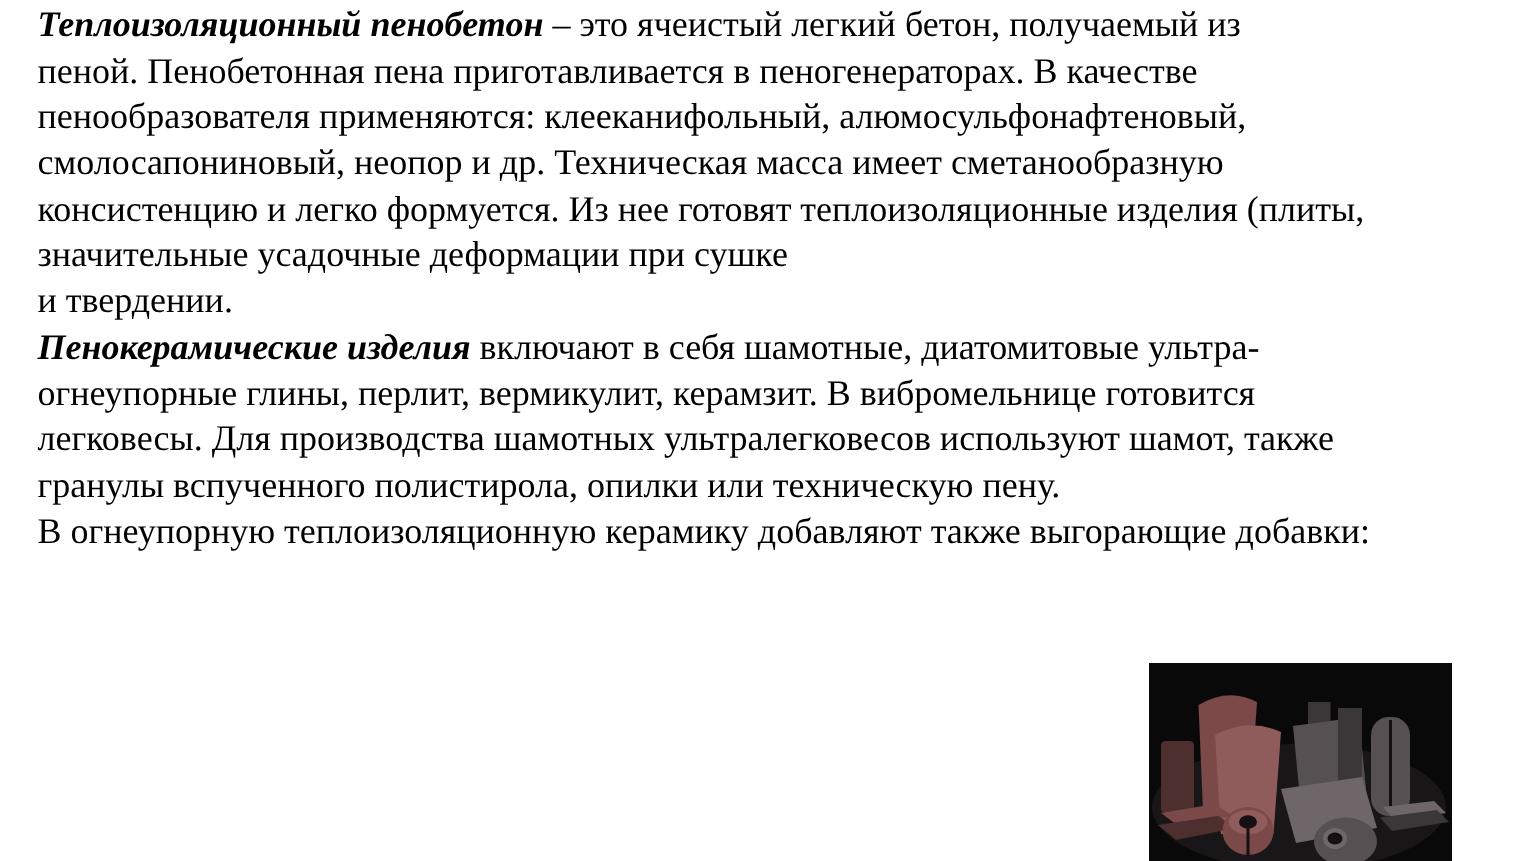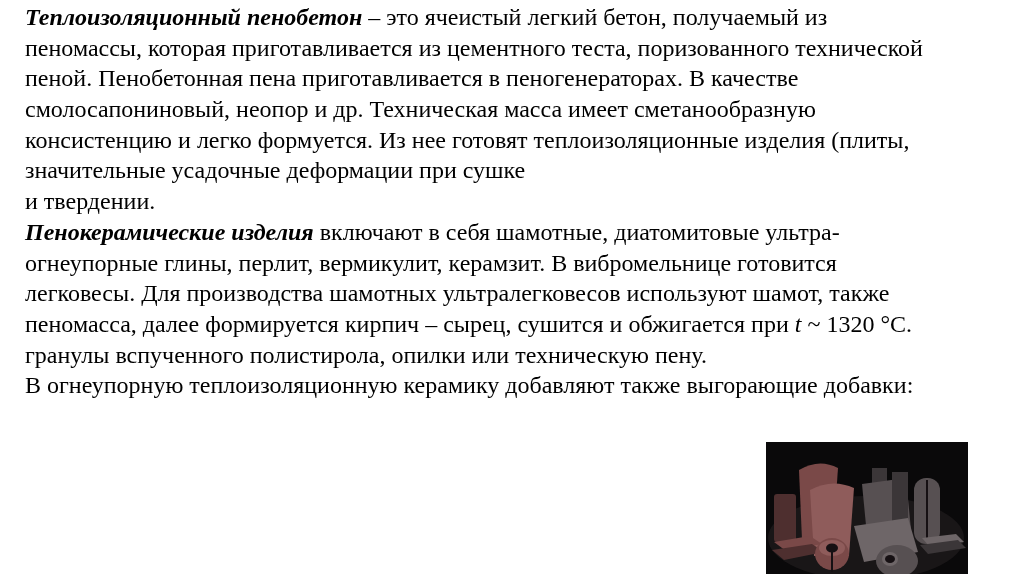--- a/index.html
+++ b/index.html
@@ -39,30 +39,29 @@
   }
   .photo svg { display: block; }
 </style>
 </head>
 <body>
 
 <div class="slide">
 
   <div class="textblock">
       <div class="text-line"><span class="seg-bold-italic">Теплоизоляционный пенобетон</span><span class="seg-normal"> – это ячеистый легкий бетон, получаемый из</span></div>
-      <div class="text-line"><span class="seg-normal">пеномассы, которая приготавливается из цементного теста, поризованного технической</span></div>
       <div class="text-line"><span class="seg-normal">пеной. Пенобетонная пена приготавливается в пеногенераторах. В качестве</span></div>
+      <div class="text-line"><span class="seg-normal">пенообразователя применяются: клееканифольный, алюмосульфонафтеновый,</span></div>
       <div class="text-line"><span class="seg-normal">смолосапониновый, неопор и др. Техническая масса имеет сметанообразную</span></div>
       <div class="text-line"><span class="seg-normal">консистенцию и легко формуется. Из нее готовят теплоизоляционные изделия (плиты,</span></div>
       <div class="text-line"><span class="seg-normal">значительные усадочные деформации при сушке</span></div>
       <div class="text-line"><span class="seg-normal">и твердении.</span></div>
       <div class="text-line"><span class="seg-bold-italic">Пенокерамические изделия</span><span class="seg-normal"> включают в себя шамотные, диатомитовые ультра-</span></div>
       <div class="text-line"><span class="seg-normal">огнеупорные глины, перлит, вермикулит, керамзит. В вибромельнице готовится</span></div>
       <div class="text-line"><span class="seg-normal">легковесы. Для производства шамотных ультралегковесов используют шамот, также</span></div>
-      <div class="text-line"><span class="seg-normal">пеномасса, далее формируется кирпич – сырец, сушится и обжигается при </span><span class="seg-italic">t</span><span class="seg-normal"> ~ 1320 °С.</span></div>
       <div class="text-line"><span class="seg-normal">гранулы вспученного полистирола, опилки или техническую пену.</span></div>
       <div class="text-line"><span class="seg-normal">В огнеупорную теплоизоляционную керамику добавляют также выгорающие добавки:</span></div>
     </div>
 
   <div class="photo">
     <svg width="202" height="140" viewBox="0 0 202 140">
       <rect x="0" y="0" width="202" height="140" fill="#0a090a"></rect>
       <ellipse cx="100" cy="96" rx="98" ry="42" fill-opacity="0.55" fill="#262122"></ellipse>
 
       <rect x="8" y="52" width="22" height="48" rx="3" fill="#4e2f2f"></rect>

